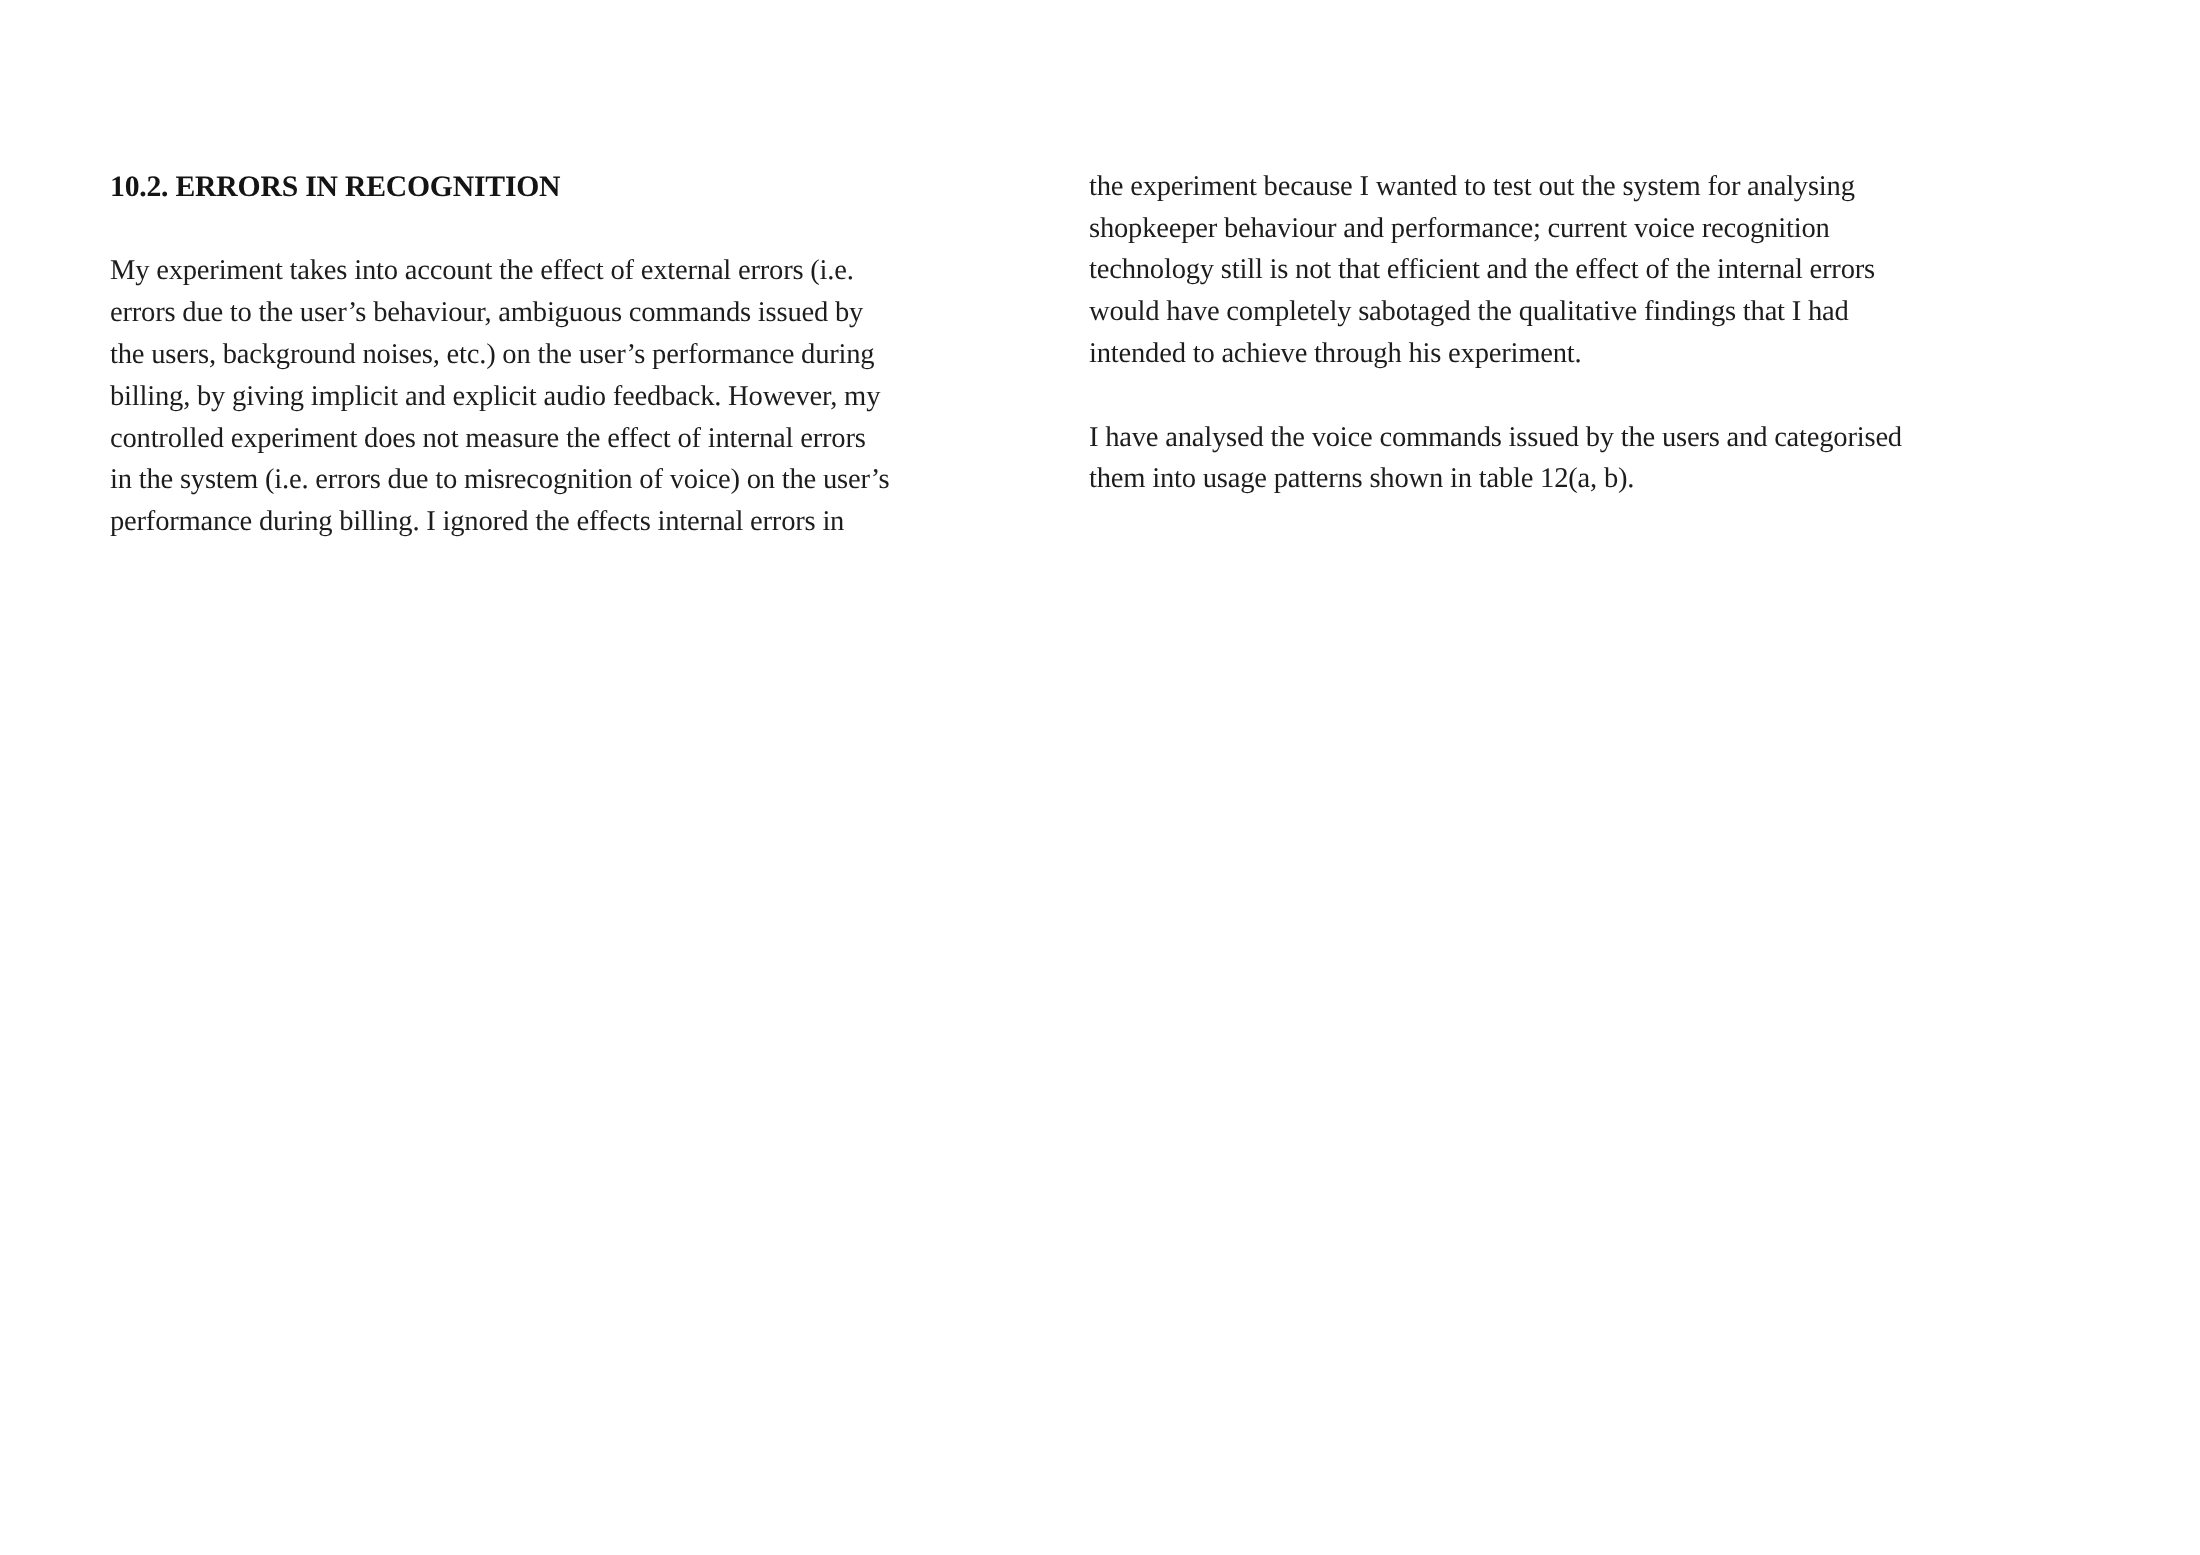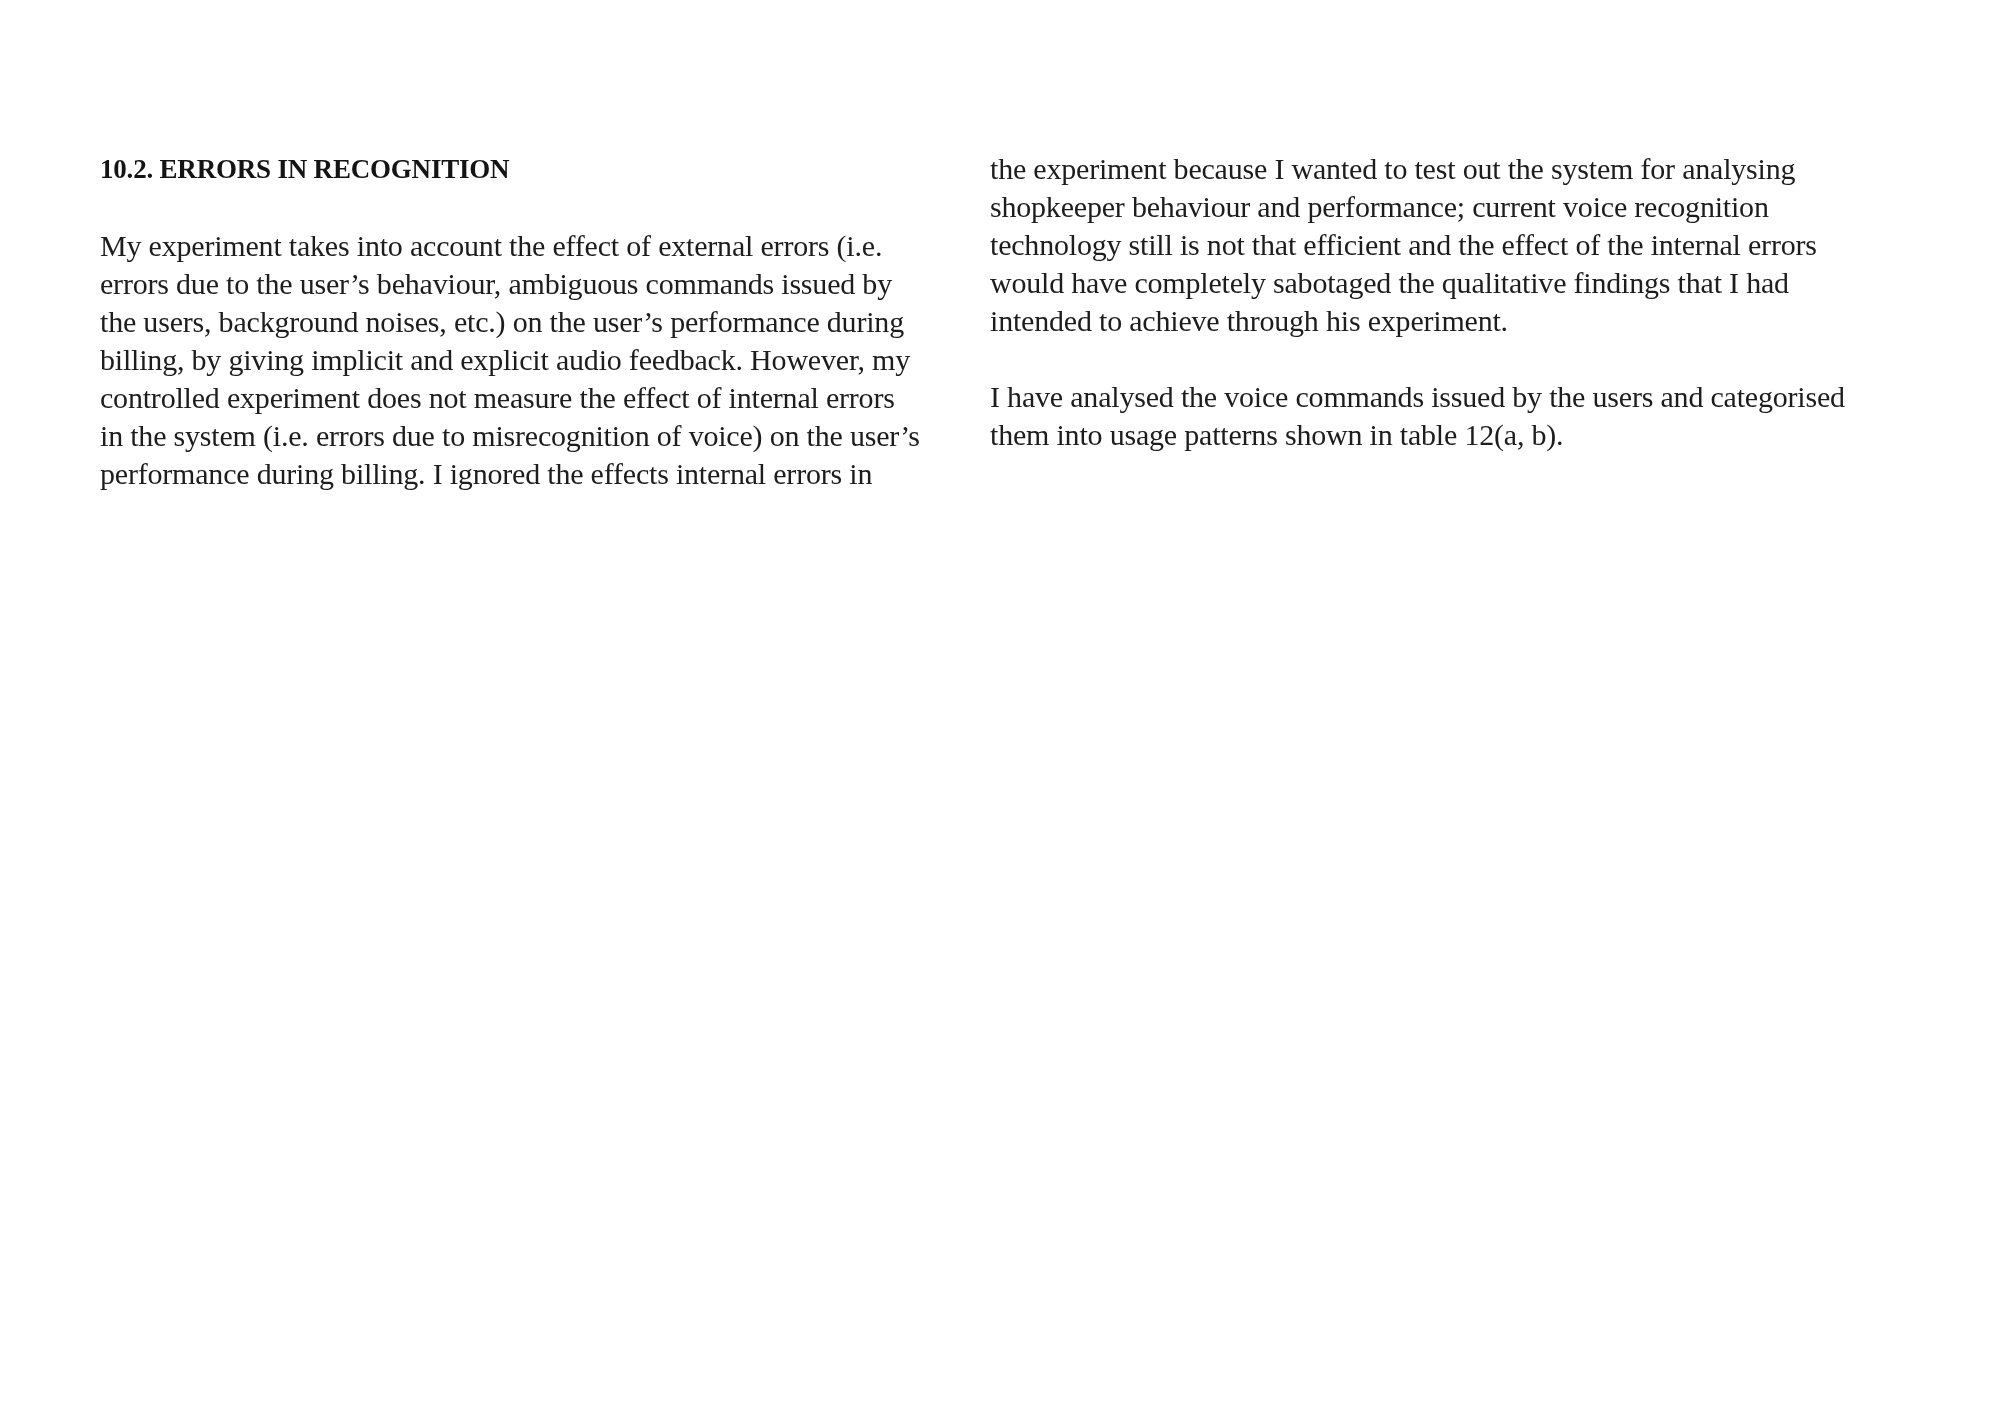--- a/index.html
+++ b/index.html
@@ -26,21 +26,21 @@
     margin: 0 0 39px 0;
     font-size: 27px;
     font-weight: 700;
     line-height: 38px;
     letter-spacing: -0.2px;
     color: #141414;
     white-space: pre;
   }
   .para {
     margin: 0;
-    font-size: 30px;
+    font-size: 26px;
     font-weight: 400;
     line-height: 38px;
     letter-spacing: -0.2px;
     white-space: pre;
   }
   .para + .para {
     margin-top: 38px;
   }
   .footer {
     position: absolute;

